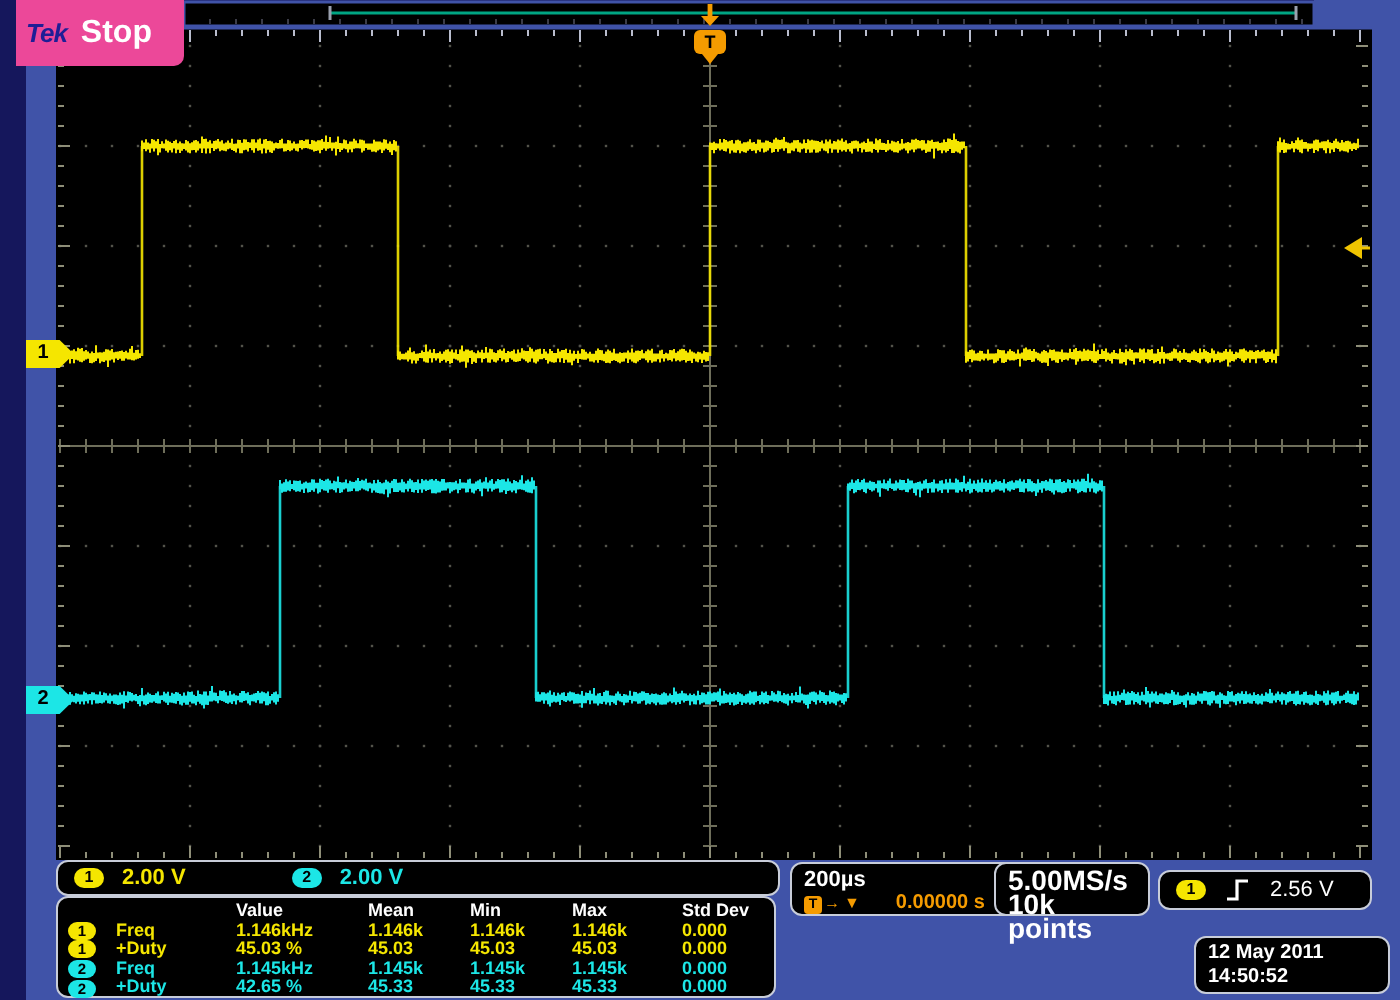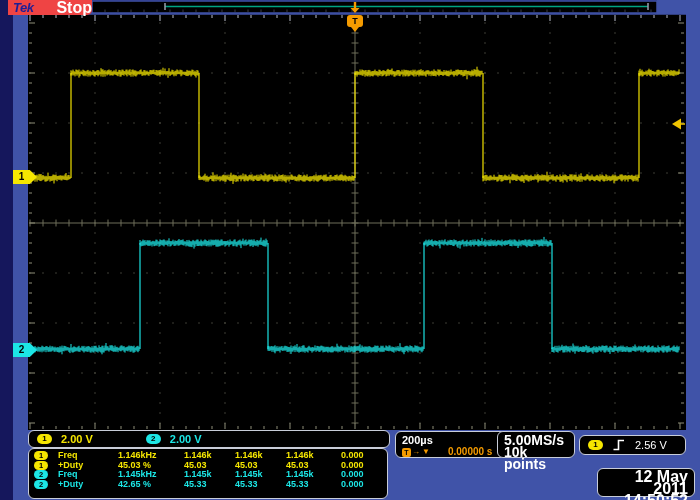--- a/index.html
+++ b/index.html
@@ -8,22 +8,22 @@
   .abs{position:absolute;}
   
   .rail-left{left:13px;top:0;width:15px;height:500px;background:#4053a8;}
   .rail-right{left:686px;top:0;width:14px;height:500px;background:#4053a8;}
   .corner-tr{left:657px;top:0;width:43px;height:14px;background:#4053a8;}
   .bottom-panel{left:13px;top:430px;width:687px;height:70px;background:#4053a8;}
   
   .crt{left:28px;top:14px;width:658px;height:418px;background:#000;}
   svg.gfx{position:absolute;left:0;top:0;z-index:3;}
   
-  .tekbox{left:8px;top:0;width:84px;height:15px;background:#ef4444;border-radius:0 0 5px 0;
-          display:flex;align-items:center;z-index:4;gap:16px;}
+  .tekbox{left:8px;top:0;width:84px;height:33px;background:#ec4899;border-radius:0 0 5px 0;
+          display:flex;align-items:center;z-index:4;}
   .tek-logo{color:#1e1e96;font-size:13px;font-weight:900;font-style:italic;margin-left:5px;letter-spacing:-0.5px;}
   .acq-state{color:#fff;font-size:16px;font-weight:bold;margin-left:7px;}
   
   .t-badge{top:15px;width:16px;height:12px;background:#f59b00;border-radius:3px;color:#000;
            font-size:9px;font-weight:bold;text-align:center;line-height:12px;z-index:5;}
   .t-badge::after{content:"";position:absolute;left:4px;top:12px;border-left:4px solid transparent;
            border-right:4px solid transparent;border-top:5px solid #f59b00;}
   
   .ch-flag{left:13px;width:24px;height:14px;color:#000;font-size:10px;font-weight:bold;
            text-align:left;line-height:14px;z-index:5;
@@ -57,21 +57,21 @@
   .arr{font-size:8px;margin:0 1px;}
   
   .acqbox{left:497px;top:431px;width:78px;height:27px;padding:2px 6px;box-sizing:border-box;
           color:#fff;font-size:14px;font-weight:bold;line-height:12px;}
   
   .trigbox{left:579px;top:435px;width:107px;height:20px;display:flex;align-items:center;gap:10px;
            padding:0 8px;box-sizing:border-box;}
   .t-level{color:#fff;font-size:11px;font-weight:normal;}
   
   .dtbox{left:597px;top:468px;width:98px;height:29px;padding:2px 6px;box-sizing:border-box;
-         color:#fff;font-size:16px;font-weight:bold;line-height:12px;text-align:right;}
+         color:#fff;font-size:10px;font-weight:bold;line-height:12px;}
 </style>
 </head>
 <body>
 
 <div class="abs rail-left"></div>
 <div class="abs rail-right"></div>
 <div class="abs corner-tr"></div>
 <div class="abs crt"></div>
 <div class="abs bottom-panel"></div>
 
@@ -1061,20 +1061,28 @@
 </div>
 
 <div class="abs blk scalebox">
   <span class="badge y" style="margin-left:8px">1</span>
   <span class="scale-val c1">2.00 V</span>
   <span class="badge c" style="margin-left:53px">2</span>
   <span class="scale-val c2">2.00 V</span>
 </div>
 
 <div class="abs blk measbox">
+  <div class="mrow wht">
+    <span class="hd1"></span>
+    <span>Value</span>
+    <span>Mean</span>
+    <span>Min</span>
+    <span>Max</span>
+    <span>Std Dev</span>
+  </div>
   <div class="mrow c1">
     <span class="bcell">
         <span class="badge y">1</span>
       </span>
     <span>Freq</span>
     <span>1.146kHz</span>
     <span>1.146k</span>
     <span>1.146k</span>
     <span>1.146k</span>
     <span>0.000</span>

